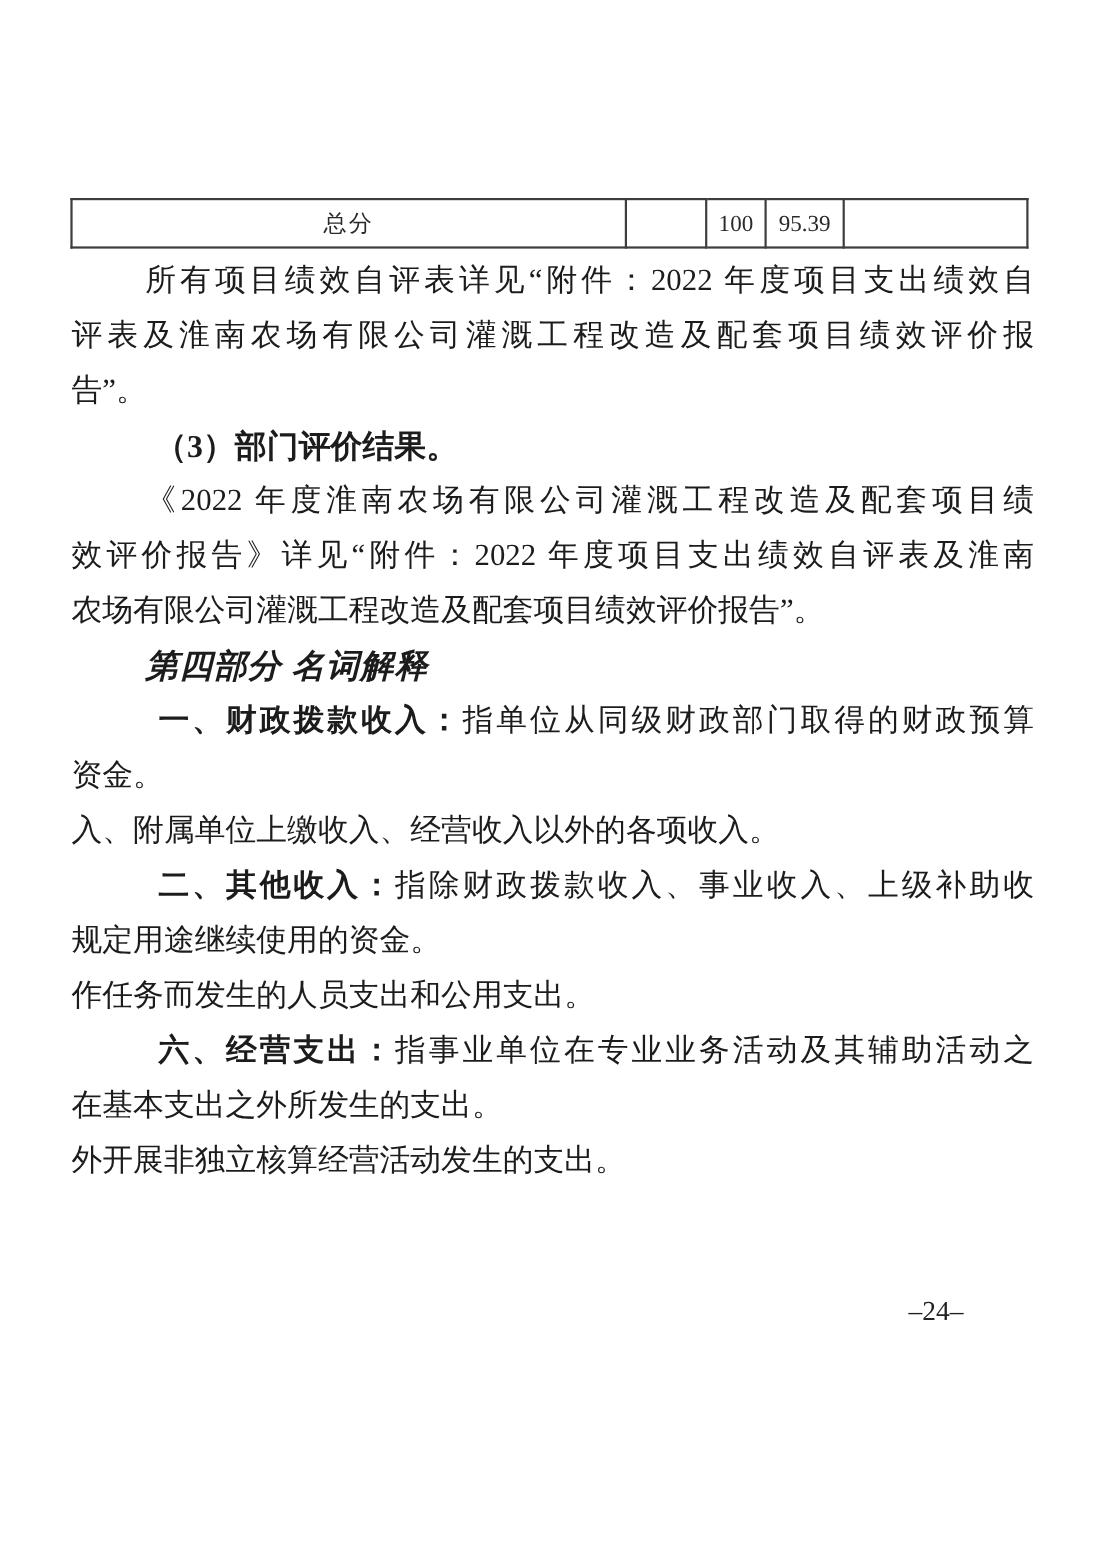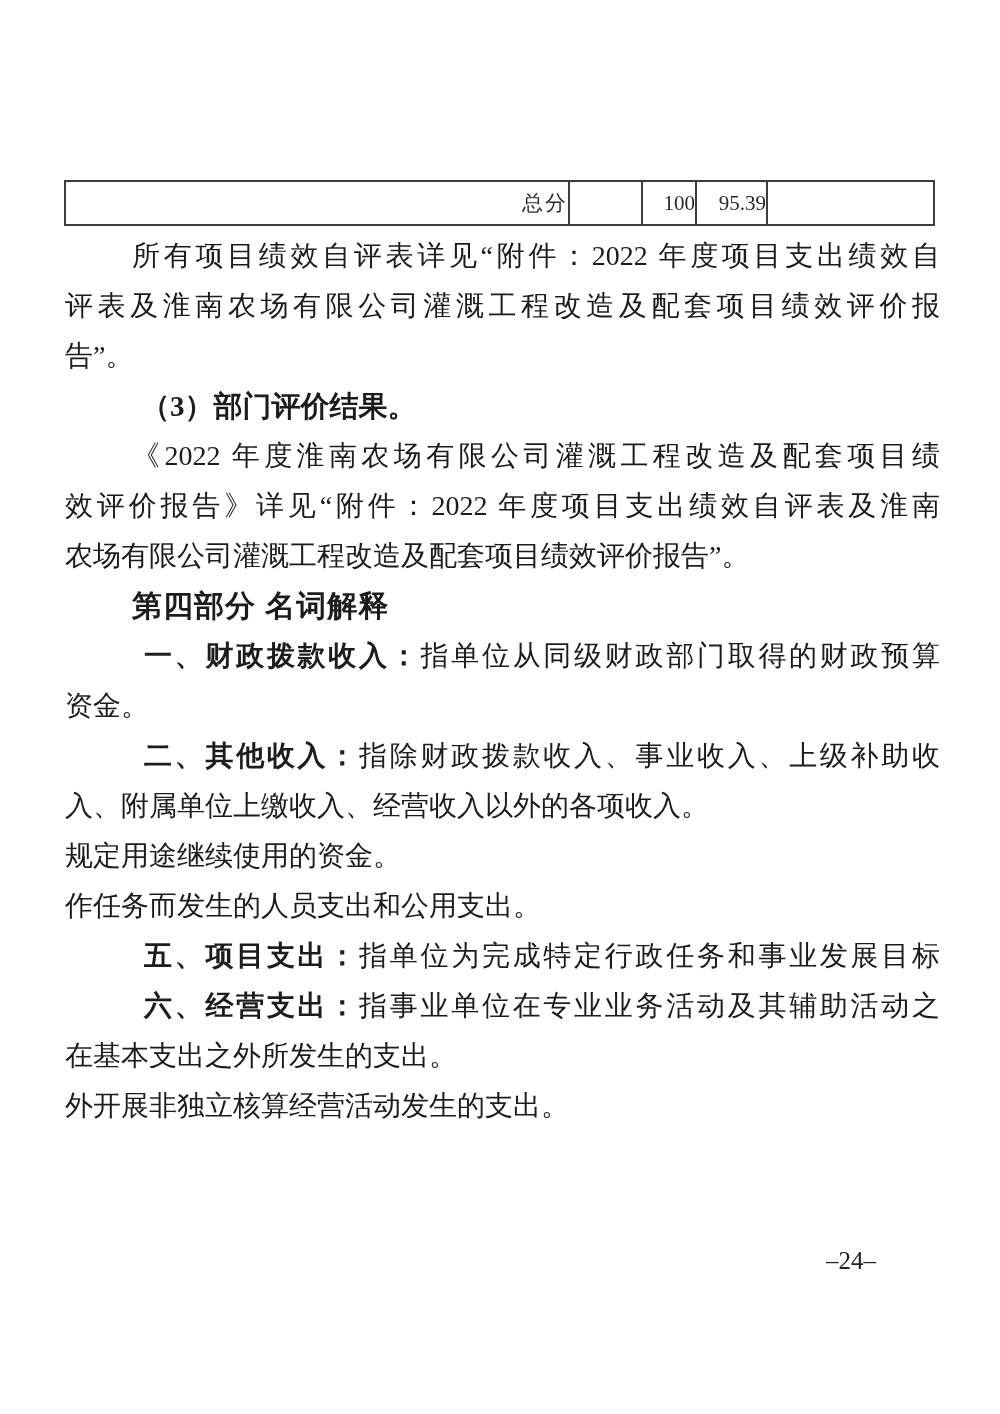--- a/index.html
+++ b/index.html
@@ -18,21 +18,21 @@
     position: absolute;
     left: 64px;
     top: 180px;
     border-collapse: collapse;
     table-layout: fixed;
   }
   table.score-table td {
     border: 2px solid #3d3d3d;
     height: 42px;
     padding: 0;
-    text-align: right;
+    text-align: center;
     vertical-align: middle;
     font-size: 21px;
     letter-spacing: 2px;
     color: #2a2a2a;
   }
 
   
   .textbody {
     position: absolute;
     left: 65px;
@@ -55,27 +55,28 @@
   .bold { font-weight: bold; margin-left: 12px; }
   .ln.subhead {
     font-weight: bold;
     font-size: 29px;
   }
   .ln.section {
     font-family: "Liberation Sans", "DejaVu Sans", sans-serif;
     font-weight: 700;
     font-size: 30px;
     letter-spacing: 1px;
+    font-style: italic;
   }
 
   
   .pageno {
     position: absolute;
     left: 816px;
-    top: 1243px;
+    top: 1175px;
     width: 70px;
     text-align: center;
     font-size: 25px;
     line-height: 36px;
     color: #222;
   }
 </style>
 </head>
 <body>
 
@@ -110,28 +111,27 @@
 
     <div class="ln just ind">《2022 年度淮南农场有限公司灌溉工程改造及配套项目绩</div>
     <div class="ln just">效评价报告》详见“附件：2022 年度项目支出绩效自评表及淮南</div>
     <div class="ln">农场有限公司灌溉工程改造及配套项目绩效评价报告”。</div>
 
     <div class="ln section ind">第四部分  名词解释</div>
 
     <div class="ln just ind"><span class="bold">一、财政拨款收入：</span><span>指单位从同级财政部门取得的财政预算</span></div>
     <div class="ln">资金。</div>
 
+    <div class="ln">入、附属单位上缴收入、经营收入以外的各项收入。</div>
     <div class="ln just ind"><span class="bold">二、其他收入：</span><span>指除财政拨款收入、事业收入、上级补助收</span></div>
-    <div class="ln">入、附属单位上缴收入、经营收入以外的各项收入。</div>
 
     <div class="ln">规定用途继续使用的资金。</div>
 
     <div class="ln">作任务而发生的人员支出和公用支出。</div>
 
-    <div class="ln just ind"><span class="bold">五、项目支出：</span><span>指单位为完成特定行政任务和事业发展目标</span></div>
     <div class="ln just ind"><span class="bold">六、经营支出：</span><span>指事业单位在专业业务活动及其辅助活动之</span></div>
 
     <div class="ln">在基本支出之外所发生的支出。</div>
     <div class="ln">外开展非独立核算经营活动发生的支出。</div>
 
   </div>
 
   <div class="pageno">–24–</div>
 
 </div>

